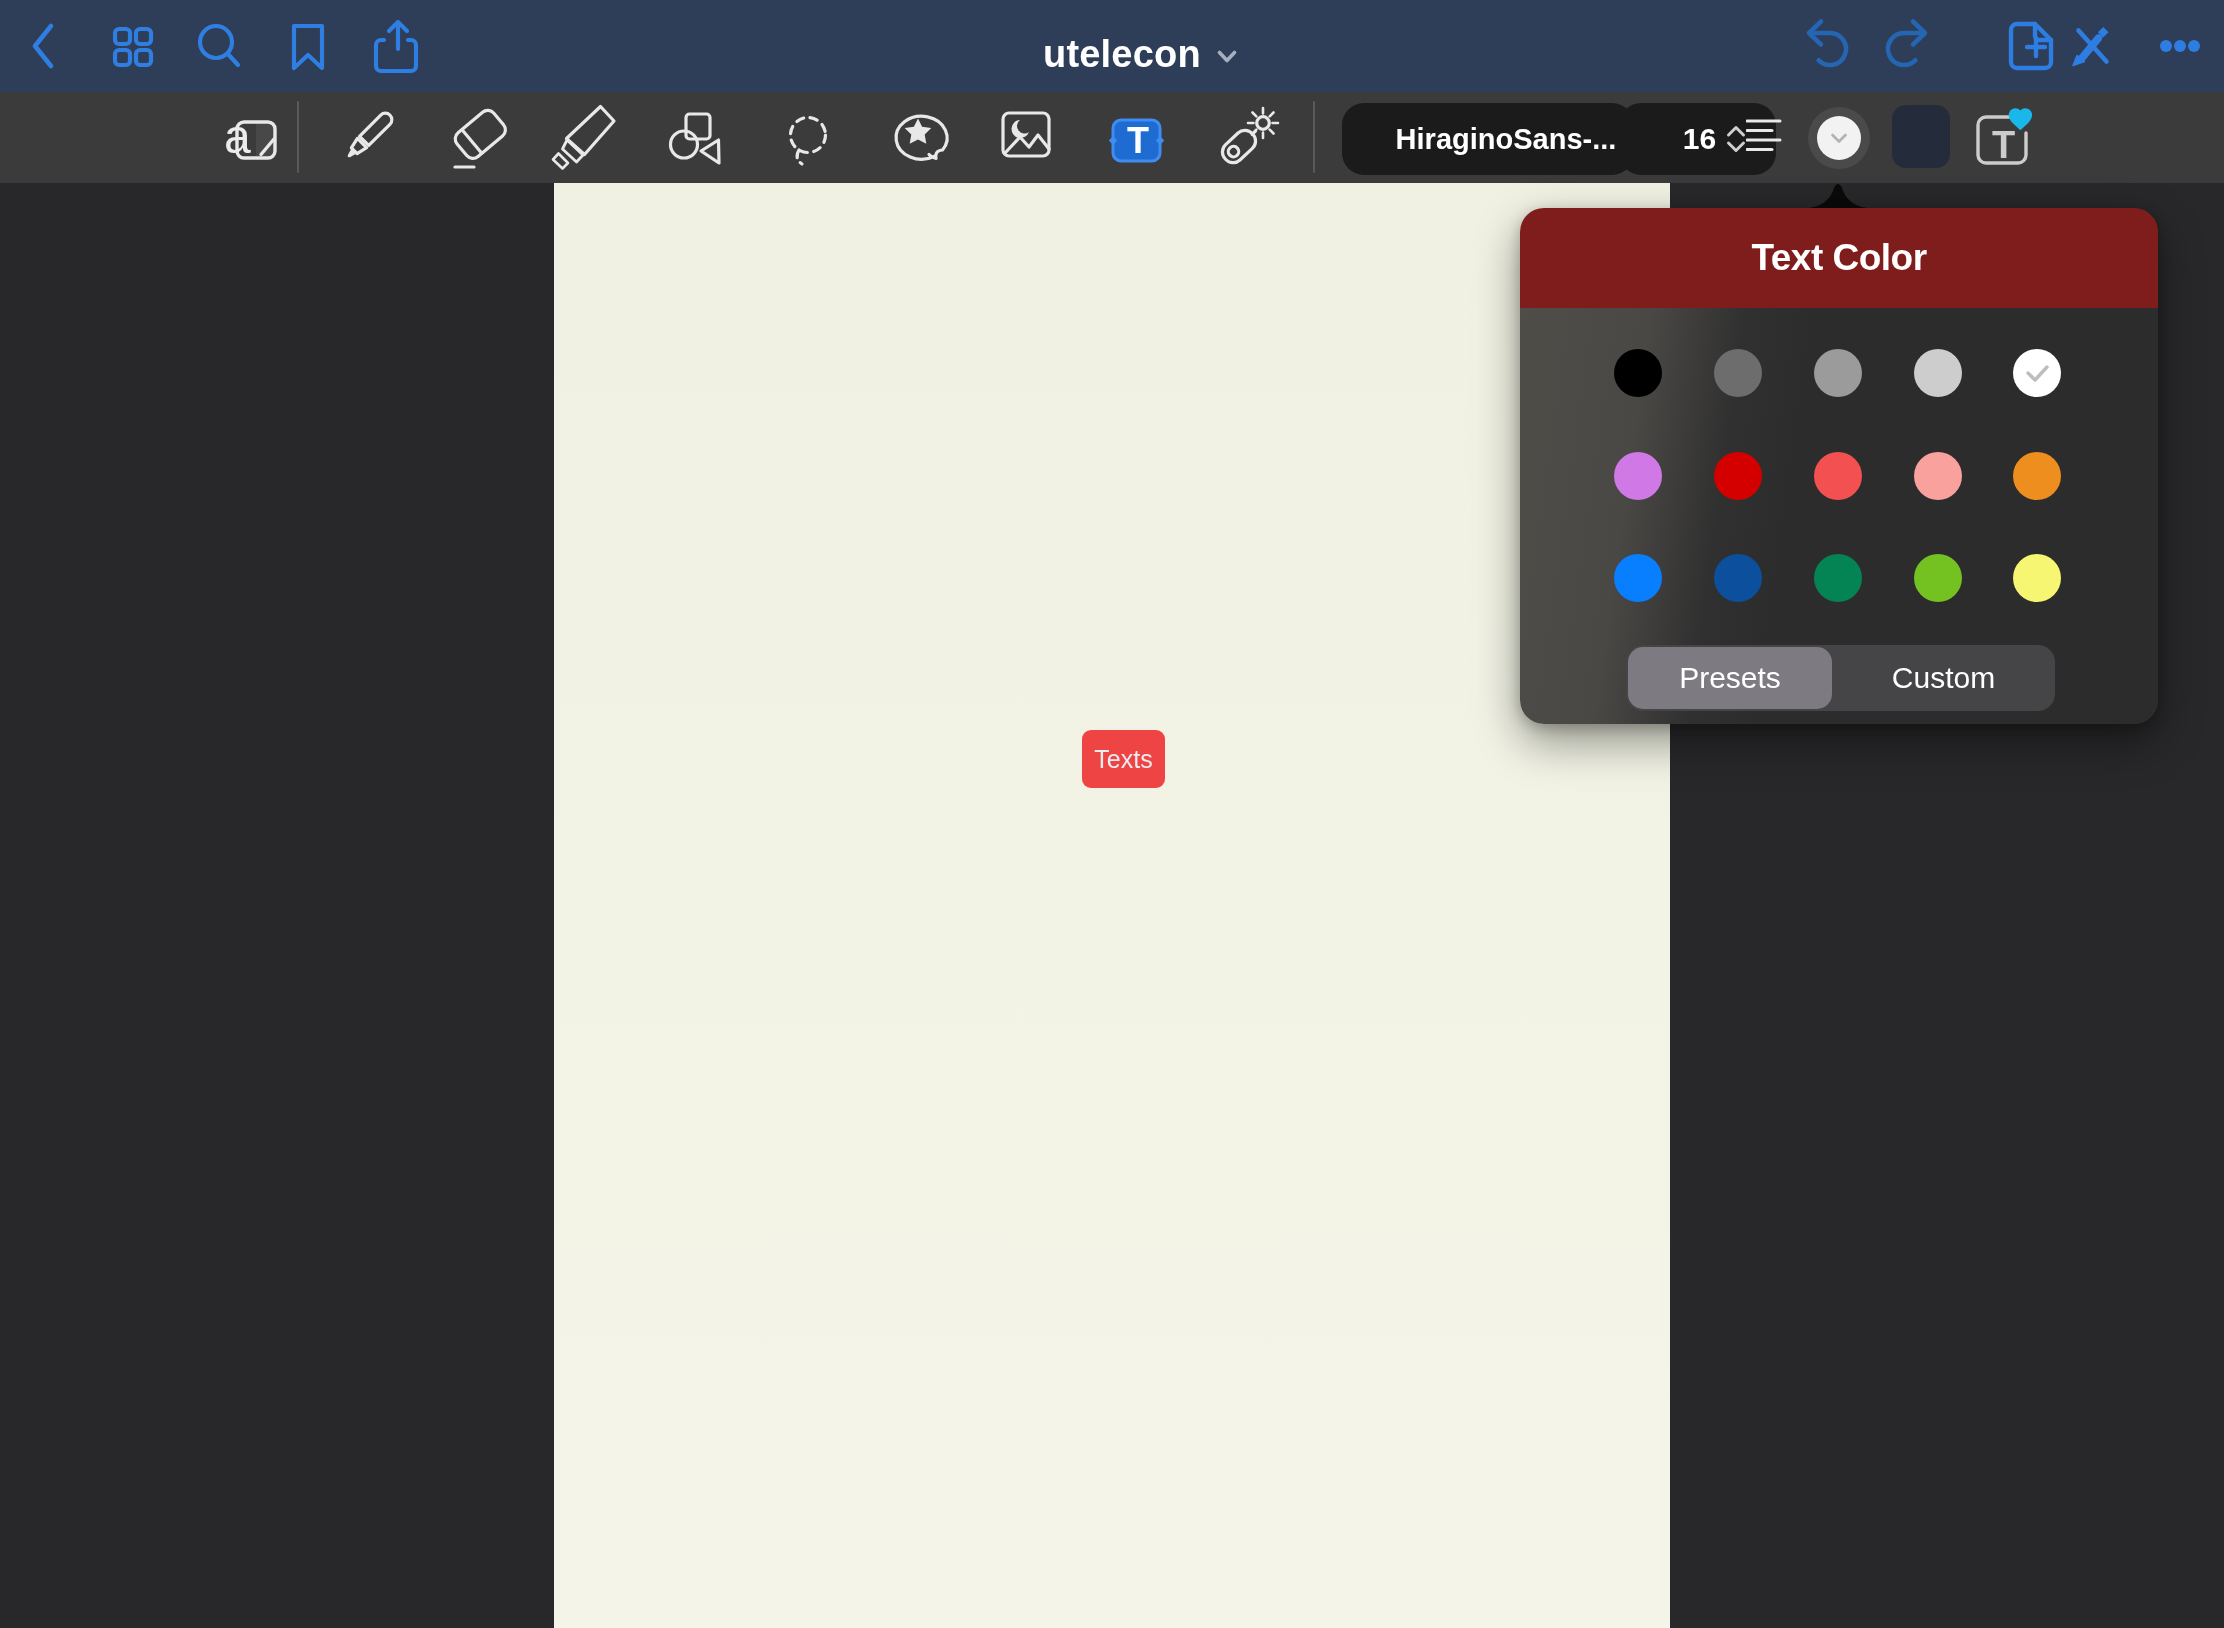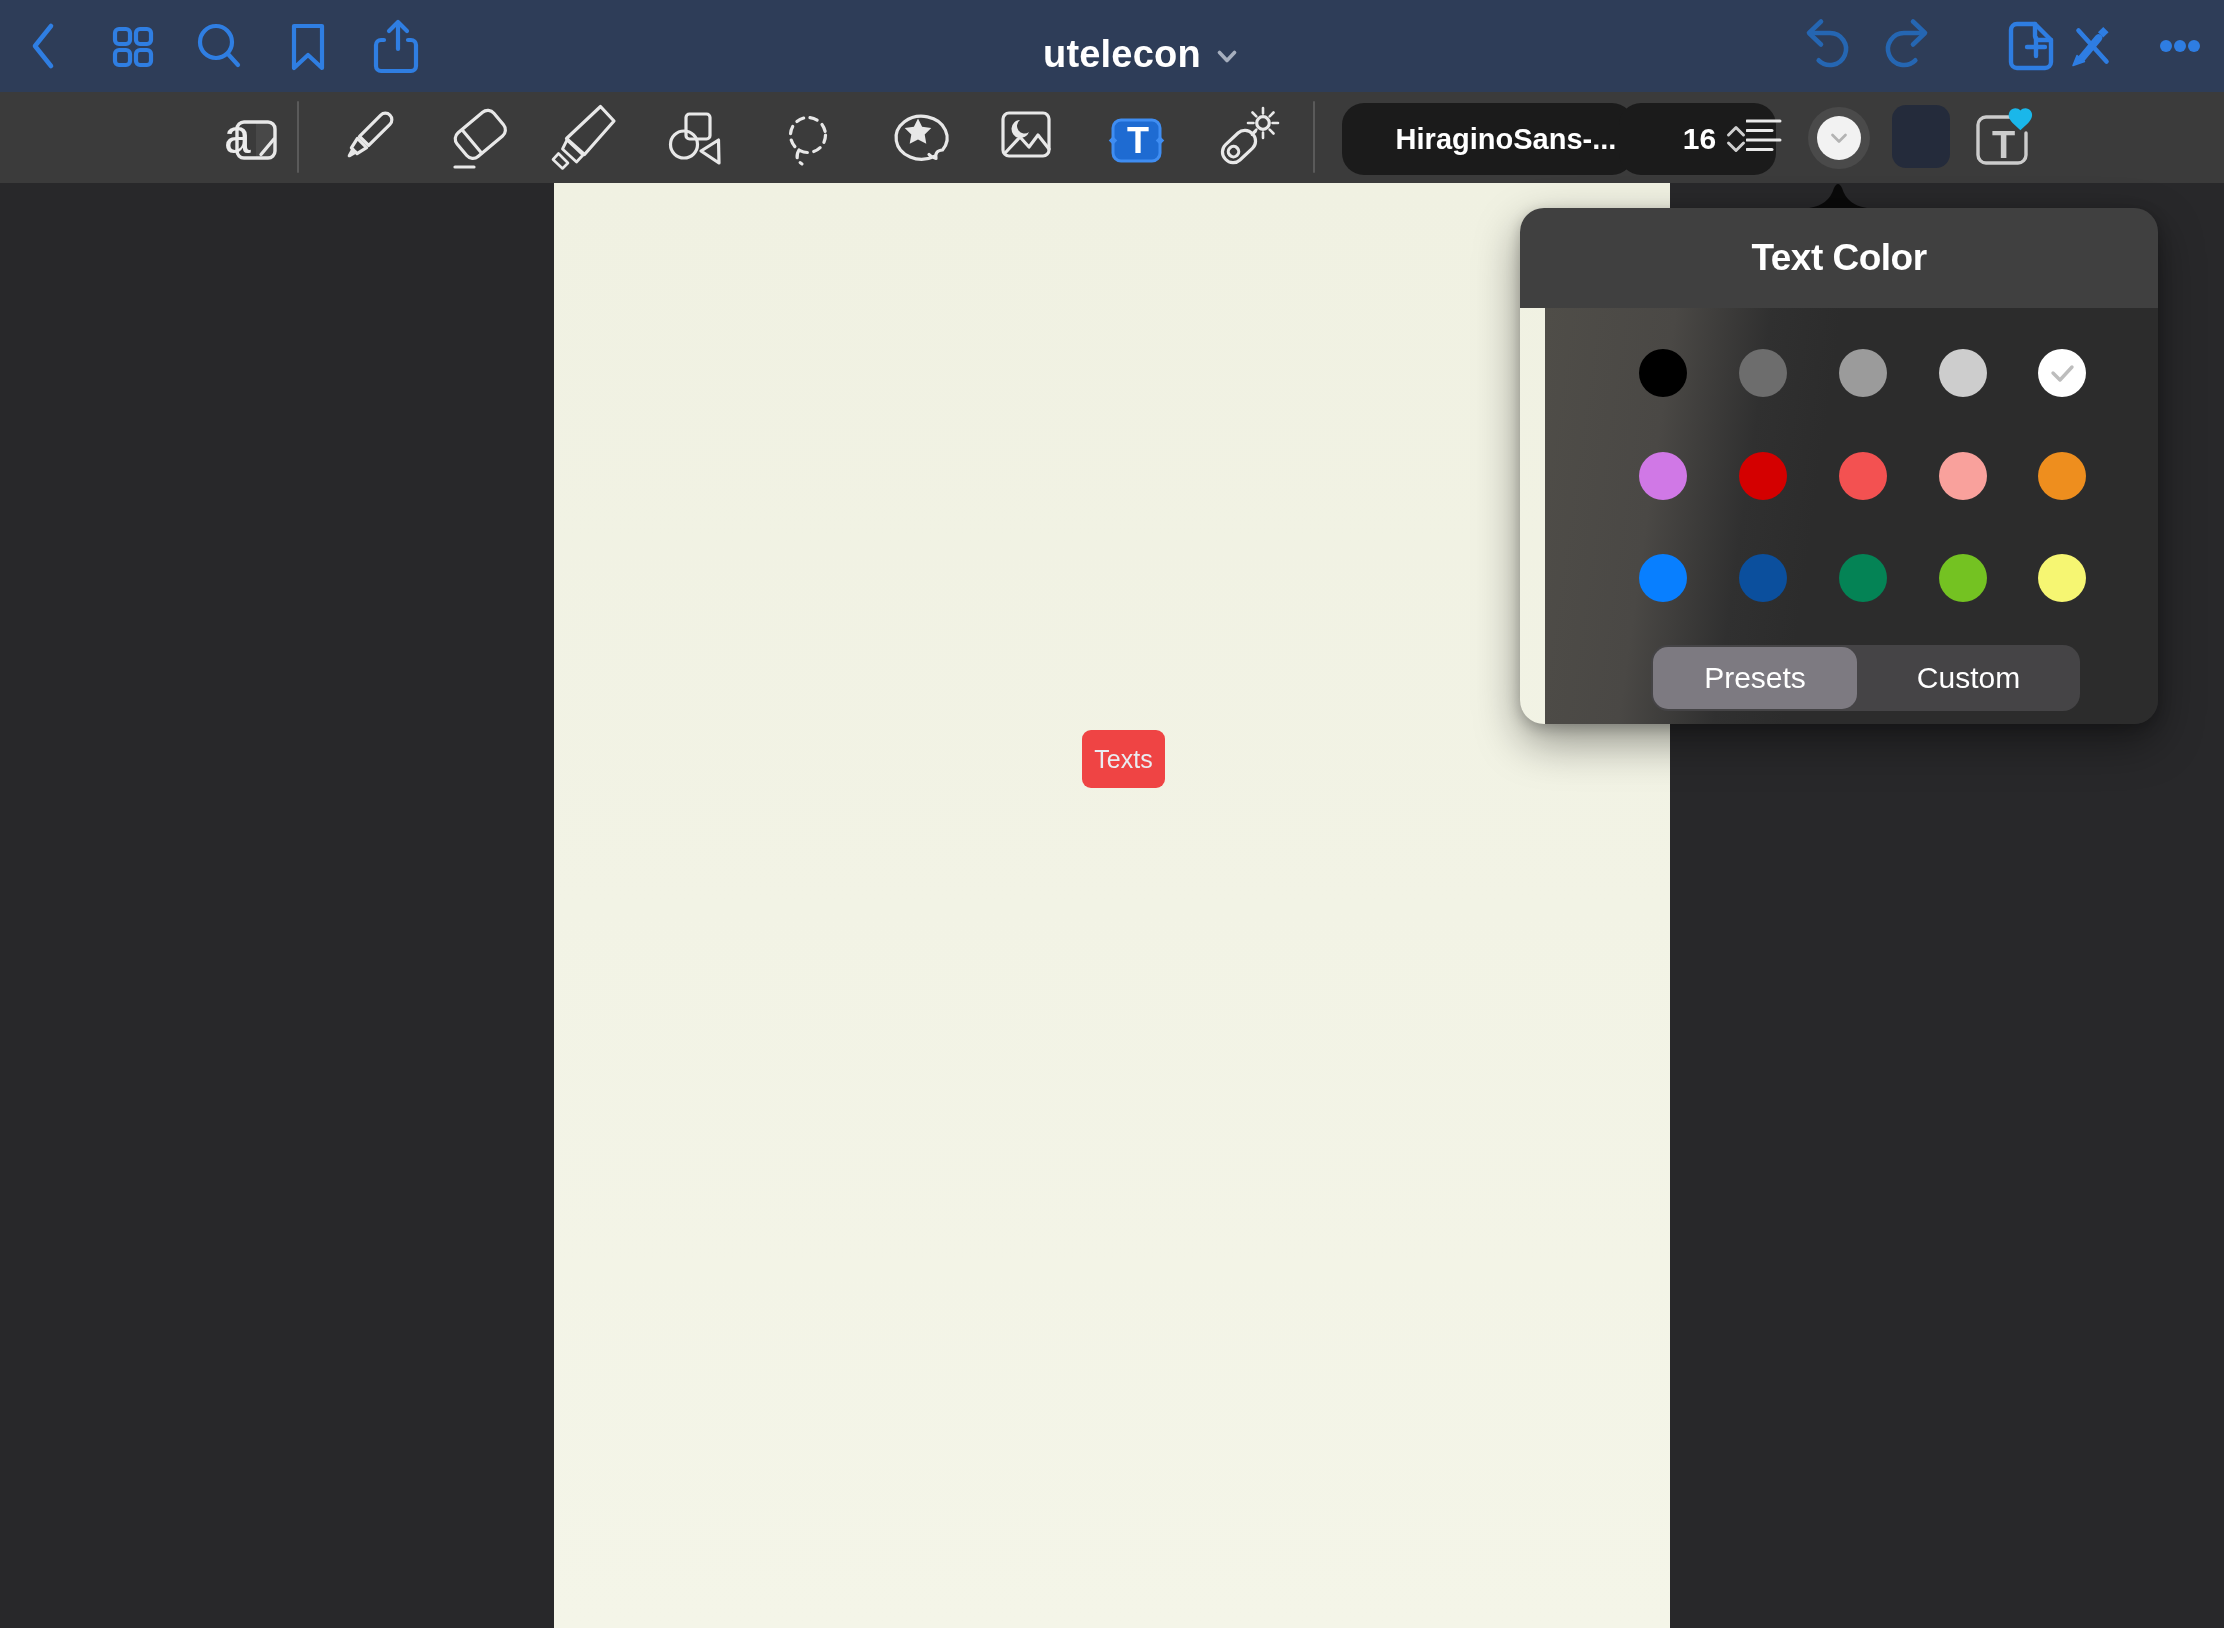--- a/index.html
+++ b/index.html
@@ -16,24 +16,24 @@
   .vdiv{position:absolute;top:10px;width:2px;height:72px;background:#5a5a5a;border-radius:1px;}
   .pill{position:absolute;top:103px;height:72px;background:#1b1b1b;border-radius:22px;
         display:flex;align-items:center;justify-content:center;color:#fff;font-weight:700;padding-left:36px;}
   
   #page{left:554px;top:183px;width:1116px;height:1445px;background:linear-gradient(#f0f1e2,#f4f5e8);}
   #texts{left:1082px;top:730px;width:83px;height:58px;background:#ef4444;border-radius:9px;
          display:flex;align-items:center;justify-content:center;color:#e9ecf1;font-size:25px;}
   
   #popup{left:1520px;top:208px;width:638px;height:516px;border-radius:24px;overflow:hidden;
          box-shadow:0 18px 45px rgba(0,0,0,.40), 0 4px 14px rgba(0,0,0,.22);}
-  #pophead{position:absolute;left:0;top:0;width:638px;height:100px;background:#404040;
+  #pophead{position:absolute;left:0;top:0;width:638px;height:100px;background:#7f1d1d;
            display:flex;align-items:center;justify-content:center;color:#fff;font-size:37px;font-weight:700;letter-spacing:-0.5px;}
   #popbody{position:absolute;left:0;top:100px;width:638px;height:416px;
-           background:linear-gradient(98deg,#4f4d48 0px,#4a4845 130px,#303030 225px,#2c2c2c 295px);margin-left:25px;}
+           background:linear-gradient(98deg,#4f4d48 0px,#4a4845 130px,#303030 225px,#2c2c2c 295px);}
   .sw{position:absolute;width:48px;height:48px;border-radius:50%;}
   #segwrap{position:absolute;left:106px;top:337px;width:429px;height:66px;background:#454446;border-radius:17px;}
   #seg1{position:absolute;left:2px;top:2px;width:204px;height:62px;background:#7d7a81;border-radius:15px;
         display:flex;align-items:center;justify-content:center;color:#fff;font-size:30px;}
   #seg2{position:absolute;left:206px;top:0;width:223px;height:66px;
         display:flex;align-items:center;justify-content:center;color:#fff;font-size:30px;}
   #arrow{left:1809px;top:180px;}
 </style>
 </head>
 <body>

